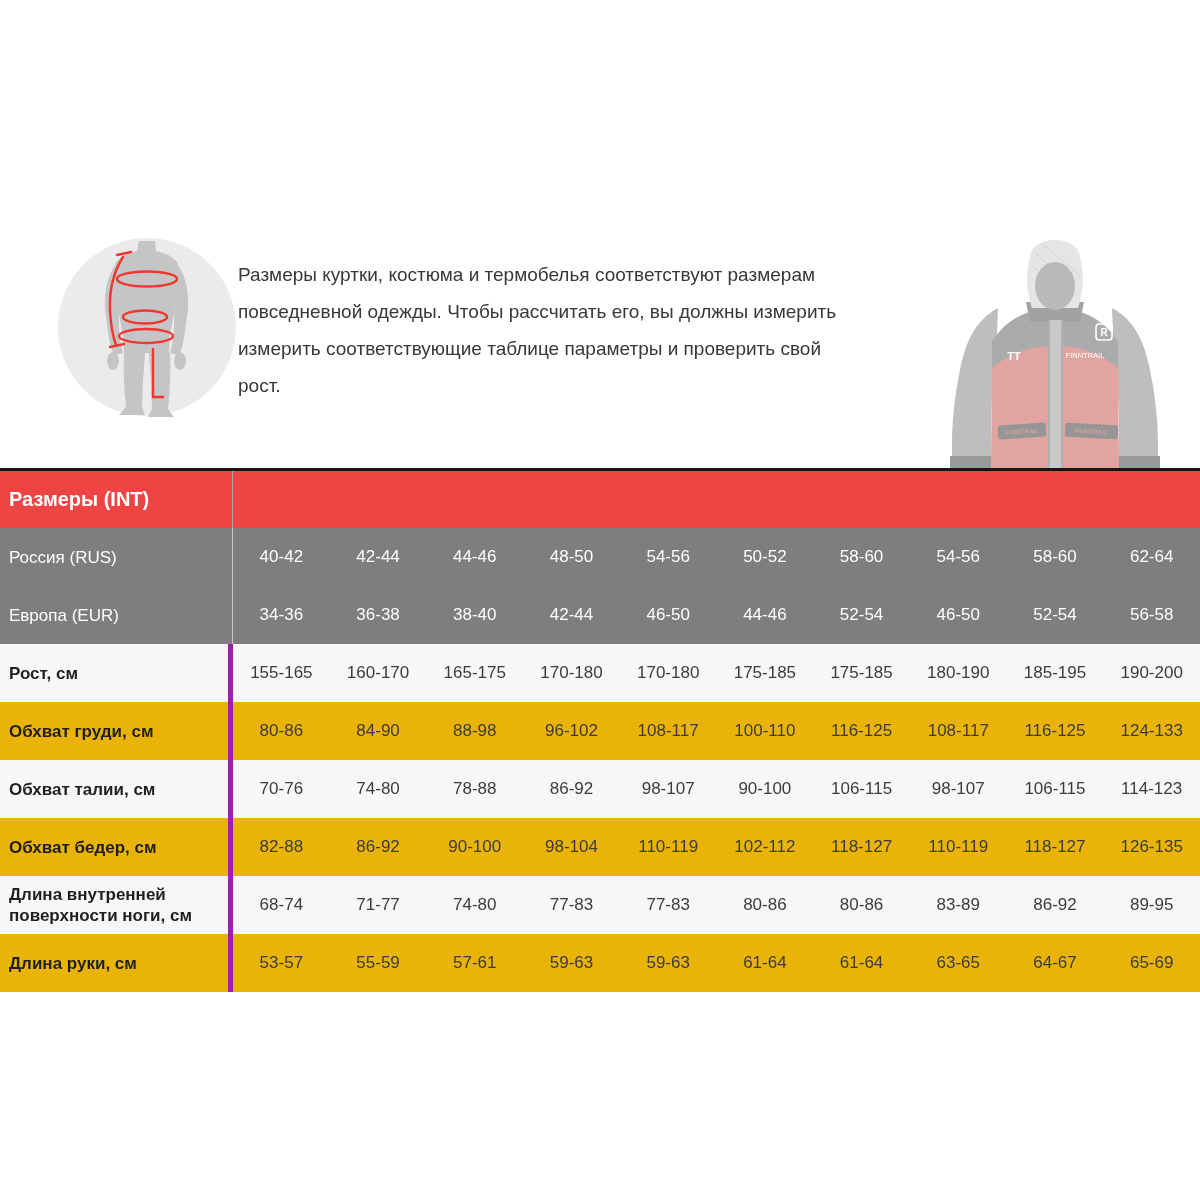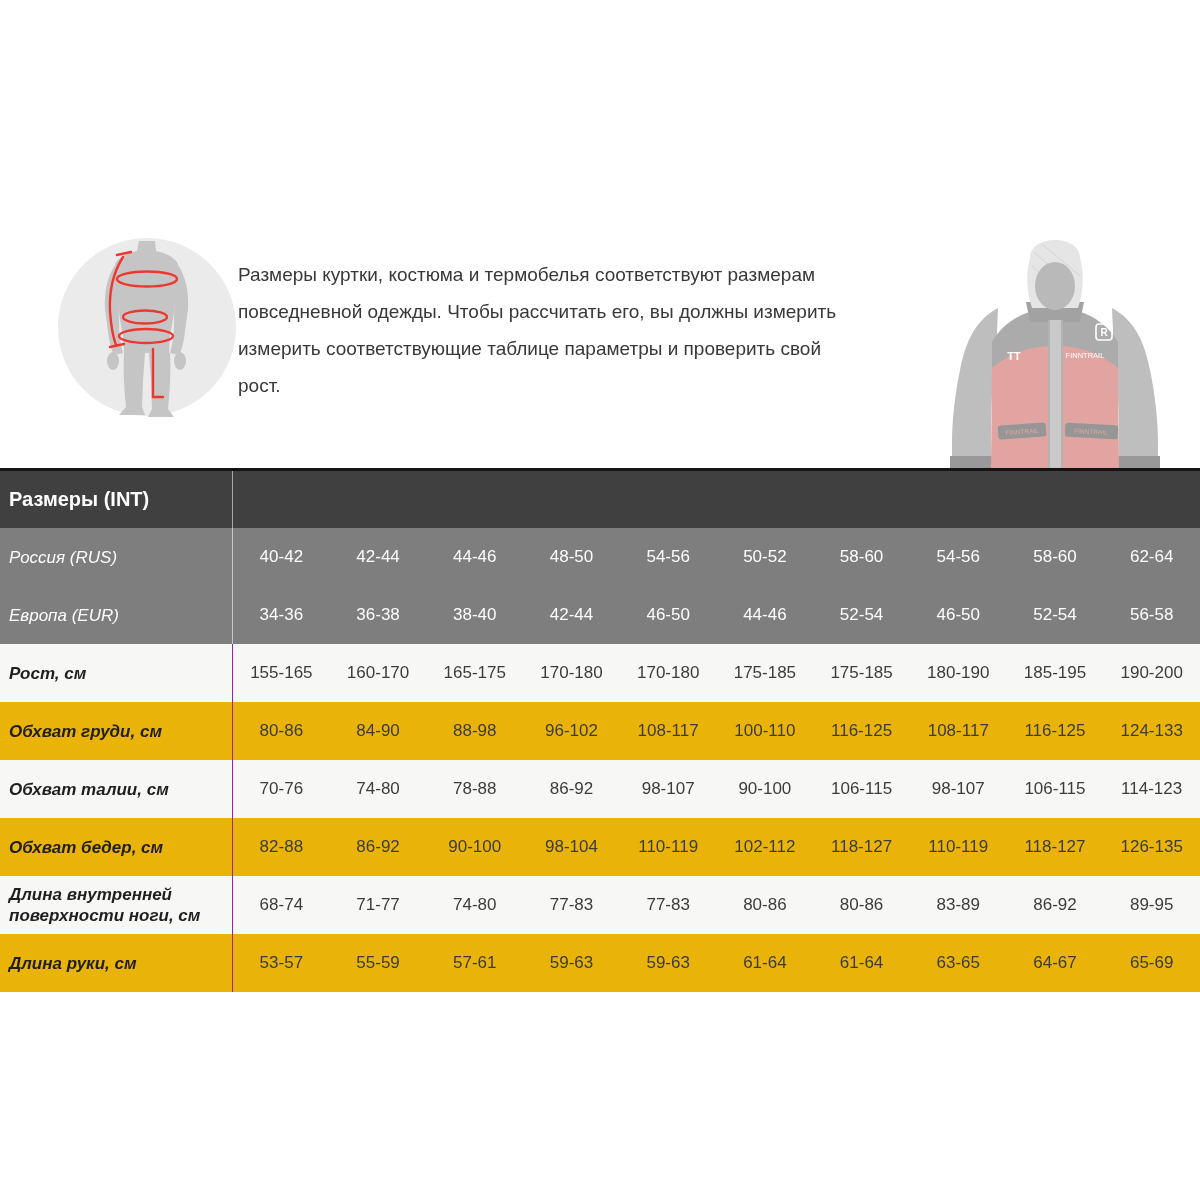--- a/index.html
+++ b/index.html
@@ -24,52 +24,52 @@
     margin:20px 0 0 0; font-size:19px; line-height:37px;
     color:#383838; white-space:pre-line;
   }
 
   .jacket { position:absolute; left:938px; top:0; width:234px; height:240px; }
 
   
   .size-table { position:absolute; left:0; top:468px; width:1200px; }
 
   .thead {
-    display:flex; height:57px; background:#404040; color:#fff;
+    display:flex; height:57px; background:#ef4444; color:#fff;
     border-top:3px solid #141414;
   }
   .thead .corner {
     width:233px; box-sizing:border-box; padding-left:9px;
     display:flex; align-items:center; font-weight:700; font-size:20px;
     border-right:1px solid #a9a9a9;
   }
   .thead .cols { flex:1; display:flex; }
   .thead .cols .cell {
     flex:1; display:flex; align-items:center; justify-content:center;
     font-weight:700; font-size:20px;
   }
 
   .trow { display:flex; height:58px; }
   .trow .label {
     width:233px; box-sizing:border-box; padding-left:9px; padding-right:6px;
-    display:flex; align-items:center; font-size:17px; line-height:21px;font-style:italic;
+    display:flex; align-items:center; font-size:17px; line-height:21px;
   }
   .trow .vals { flex:1; display:flex; }
   .trow .vals .cell {
     flex:1; display:flex; align-items:center; justify-content:center;
     font-size:17px;
   }
 
   .trow.gray  { background:#7e7e7e; color:#fdfdfd; }
   .trow.gray .label { font-weight:400; border-right:1px solid #c6c6c6; }
 
   .trow.light { background:#f7f7f6; color:#3c3c3c; }
   .trow.white { background:#eab308; color:#3c3c3c; }
   .trow.light .label, .trow.white .label {
-    font-weight:700; color:#1f1f1f; border-right:1px solid #a21caf;
+    font-weight:700; color:#1f1f1f; border-right:5px solid #a21caf;
   }
 </style>
 </head>
 <body>
 
 <div class="hero">
 
   <div class="figure-circle">
     <svg width="180" height="192" viewBox="0 0 180 192">
       <circle cx="90" cy="96" r="89" fill="#ebebeb"></circle>

